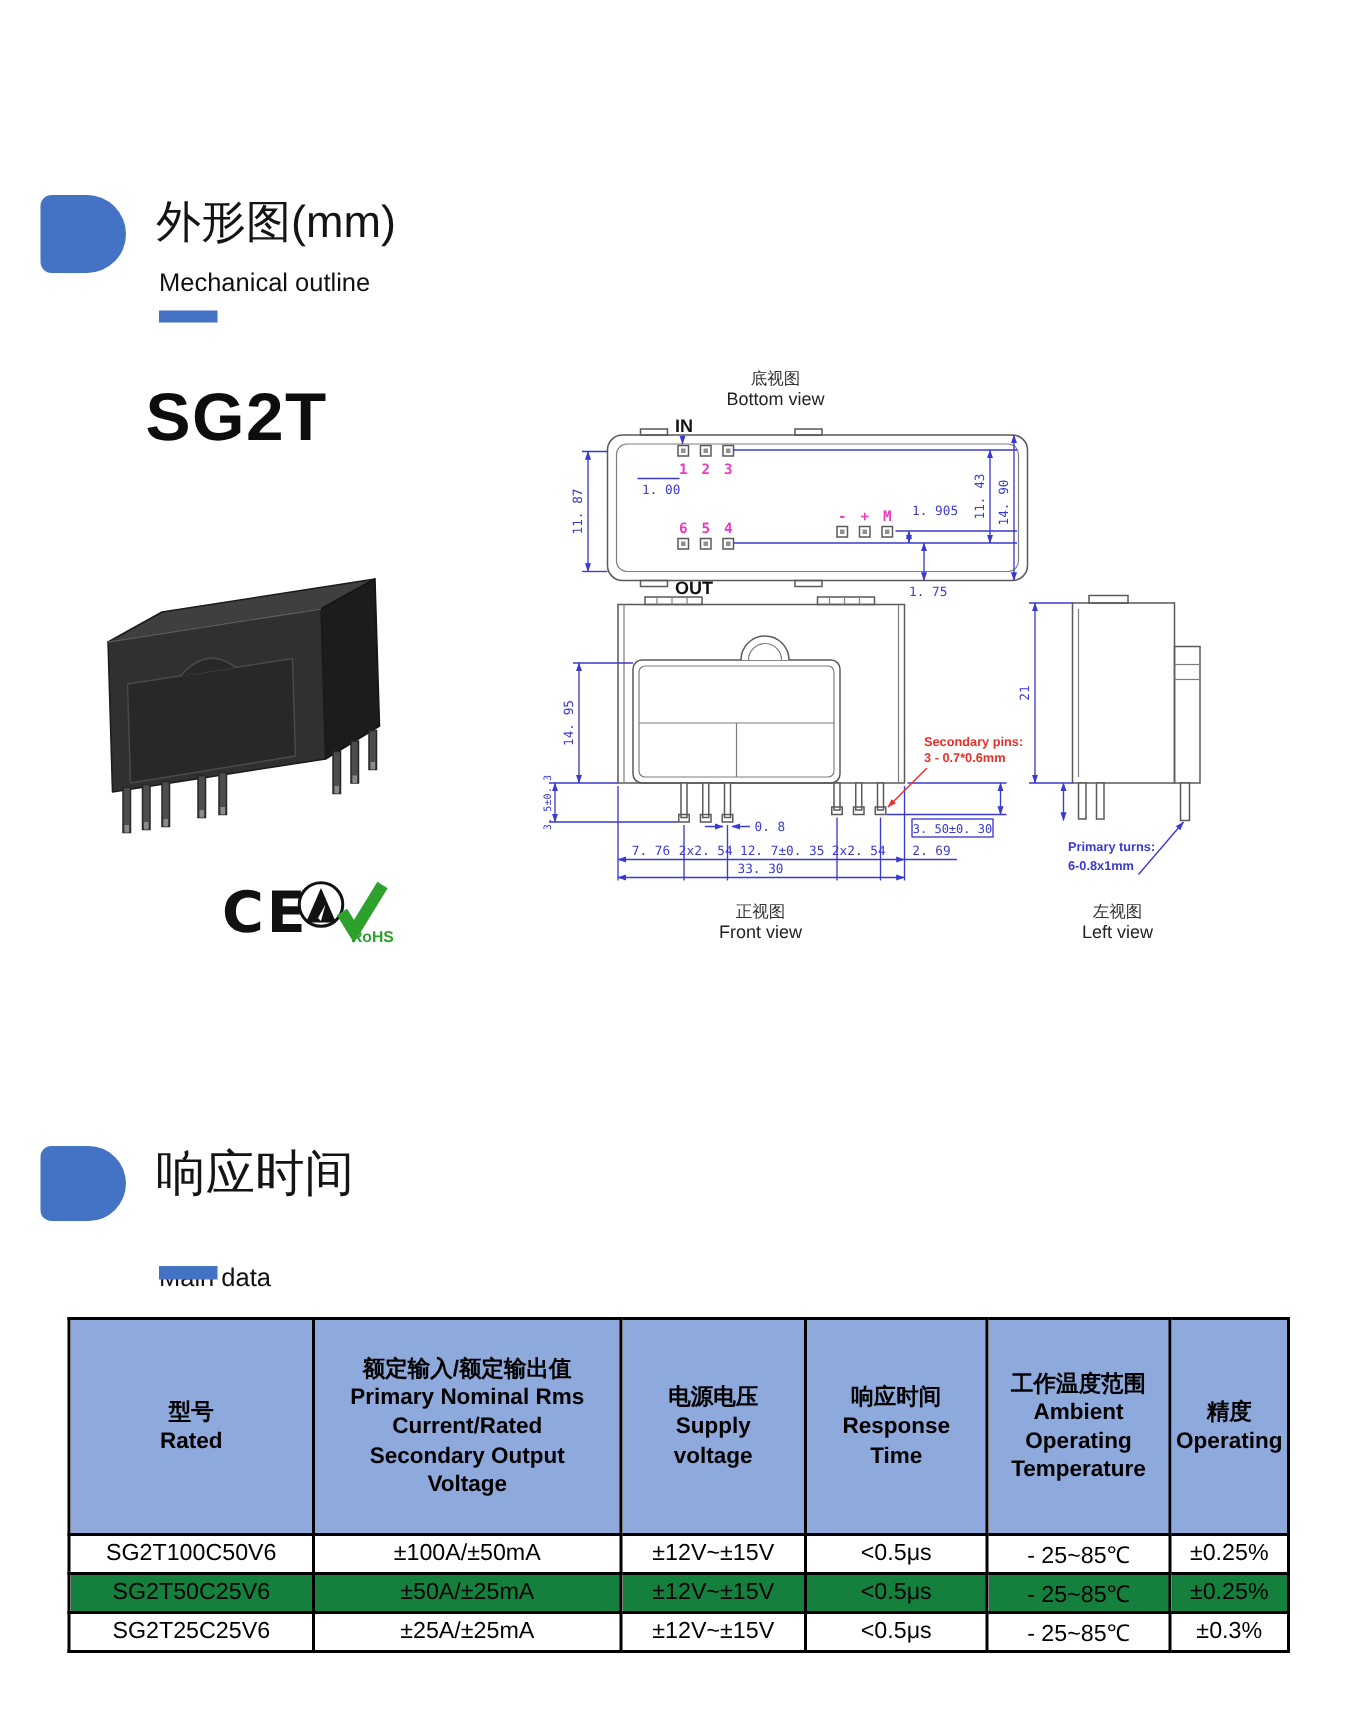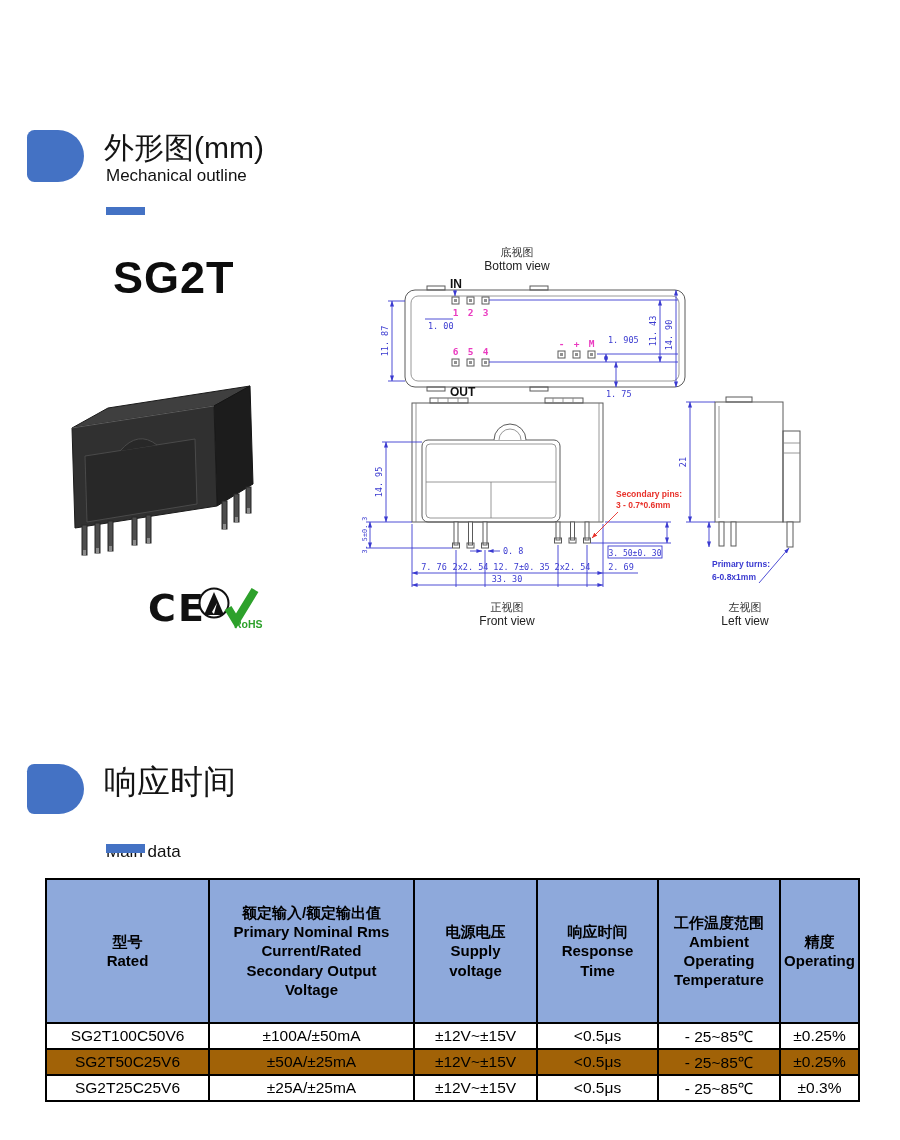--- a/index.html
+++ b/index.html
@@ -13,21 +13,21 @@
   .sec-title{font-weight:normal;color:#141414;white-space:nowrap;}
   .sec-sub{color:#101010;font-size:17px;white-space:nowrap;}
   .sec-bar{background:#4472C4;}
   .model{font-size:45px;font-weight:bold;color:#0d0d0d;letter-spacing:1px;}
   
   table.main{border-collapse:collapse;table-layout:fixed;}
   table.main th,table.main td{border:2px solid #000;text-align:center;overflow:hidden;}
   table.main th{background:#8EA9DB;font-weight:700;font-size:15px;line-height:1.28;
     white-space:pre-line;height:138px;vertical-align:middle;padding:2px;color:#000;}
   table.main td{font-size:15.5px;height:21px;padding:1px 2px;color:#000;text-align:center;}
-  table.main tr.alt td{background:#a16207;margin-left:12px;}
+  table.main tr.alt td{background:#15803d;margin-left:12px;}
   
   .out{stroke:#5a5a5a;fill:none;stroke-width:1;}
   .out2{stroke:#7d7d7d;fill:none;stroke-width:0.8;}
   .dim{stroke:#3a3ad0;stroke-width:0.9;fill:none;}
   .dimt{fill:#3a3ad0;font:8.5px "DejaVu Sans Mono",monospace;}
   .dimt7{fill:#3a3ad0;font:6.8px "DejaVu Sans Mono",monospace;}
   .dimt8{fill:#3a3ad0;font:8px "DejaVu Sans Mono",monospace;}
   .pint{fill:#ea3bc0;font:bold 9.5px "DejaVu Sans Mono",monospace;}
   .lblb{fill:#111;font:bold 12px "Liberation Sans",sans-serif;}
   .tcn{fill:#333;font:11px "Liberation Sans",sans-serif;}
@@ -35,24 +35,24 @@
   .noter{fill:#e8312a;font:bold 8.5px "Liberation Sans",sans-serif;}
   .noteb{fill:#3a3ad0;font:bold 8.5px "Liberation Sans",sans-serif;}
   .pin{fill:#fff;stroke:#5a5a5a;stroke-width:1;}
   .pind{fill:#909090;}
 </style>
 </head>
 <body>
 
 <div class="abs sec-shape" style="left:27px;top:130px;width:57px;height:52px;"></div>
 <div class="abs sec-title" style="left:104px;top:128px;font-size:30px;">外形图(mm)</div>
-<div class="abs sec-sub" style="left:106px;top:166px;">Mechanical outline</div>
+<div class="abs sec-sub" style="left:106px;top:179px;">Mechanical outline</div>
 <div class="abs sec-bar" style="left:106px;top:207px;width:39px;height:8px;"></div>
 
-<div class="abs model" style="left:113px;top:252px;">SG2T</div>
+<div class="abs model" style="left:97px;top:252px;">SG2T</div>
 
 <svg class="abs" style="left:62px;top:366px;" width="205" height="200" viewBox="0 0 205 200">
   <g>
     <polygon points="10,62 152,40 188,20 46,42" fill="#3f3f3f" stroke="#1b1b1b" stroke-linejoin="round"></polygon>
     <polygon points="152,40 188,20 191,118 155,140" fill="#1c1c1c" stroke="#141414" stroke-linejoin="round"></polygon>
     <polygon points="10,62 152,40 155,140 13,162" fill="#303030" stroke="#1b1b1b" stroke-linejoin="round"></polygon>
     <polygon points="23,90 133,73 135,138 25,156" fill="#282828" stroke="#4a4a4a" stroke-linejoin="round"></polygon>
     <path d="M58,85 Q76,64 95,79" fill="#282828" stroke="#4a4a4a"></path>
     <line x1="10" y1="62" x2="152" y2="40" stroke="#5c5c5c"></line>
   </g>

